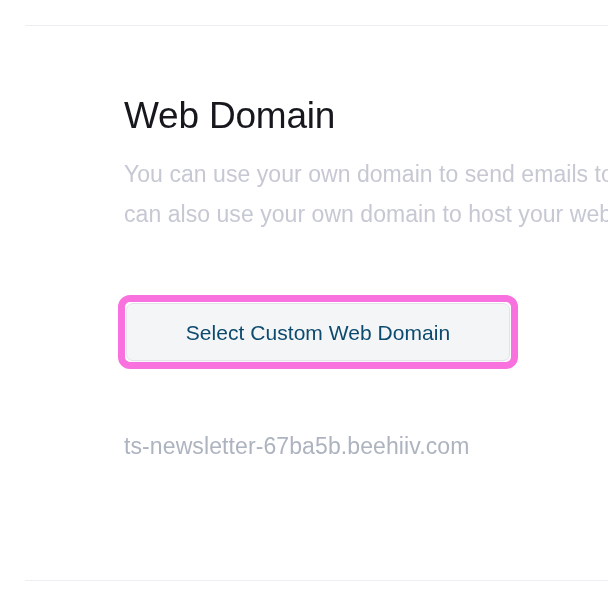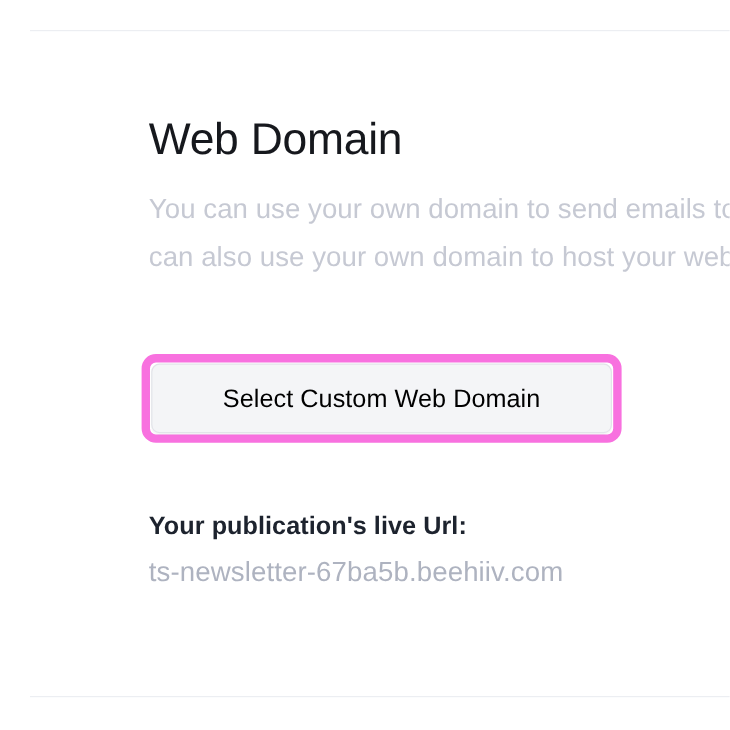--- a/index.html
+++ b/index.html
@@ -96,21 +96,21 @@
     box-shadow: 0 1px 1px rgba(16, 24, 40, 0.04);
     cursor: pointer;
     padding: 0;
   }
 
   .domain-button-label {
     font-family: "Liberation Sans", sans-serif;
     font-size: 21px;
     line-height: 21px;
     font-weight: 500;
-    color: #000000;
+    color: #0c4a6e;
     letter-spacing: 0.05px;
     white-space: nowrap;
   }
 
   
   .live-url {
     position: absolute;
     left: 99px;
     top: 424px;
     width: 480px;
@@ -153,19 +153,18 @@
     </p>
   </div>
 
   <div class="button-highlight"></div>
 
   <button class="domain-button">
     <span class="domain-button-label">Select Custom Web Domain</span>
   </button>
 
   <div class="live-url">
-    <p class="live-url-label">Your publication's live Url:</p>
     <p class="live-url-value">ts-newsletter-67ba5b.beehiiv.com</p>
   </div>
 
   <div class="divider divider-bottom"></div>
 
 </div>
 
 </body></html>

